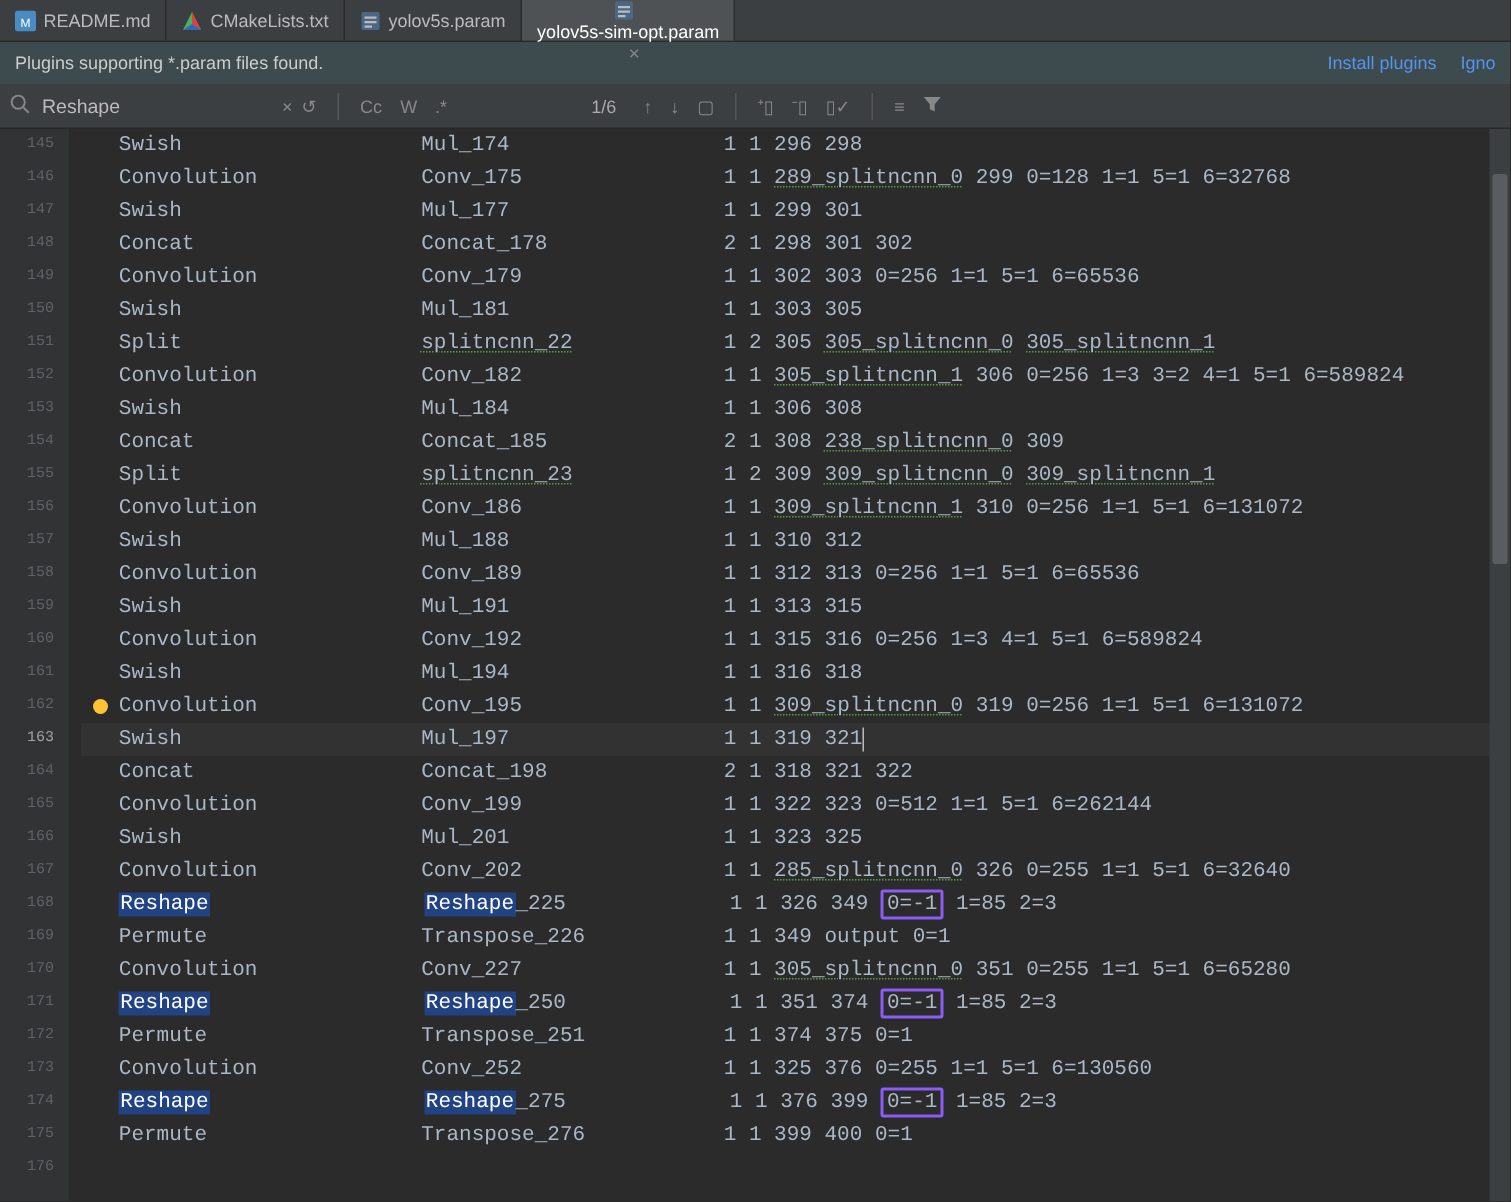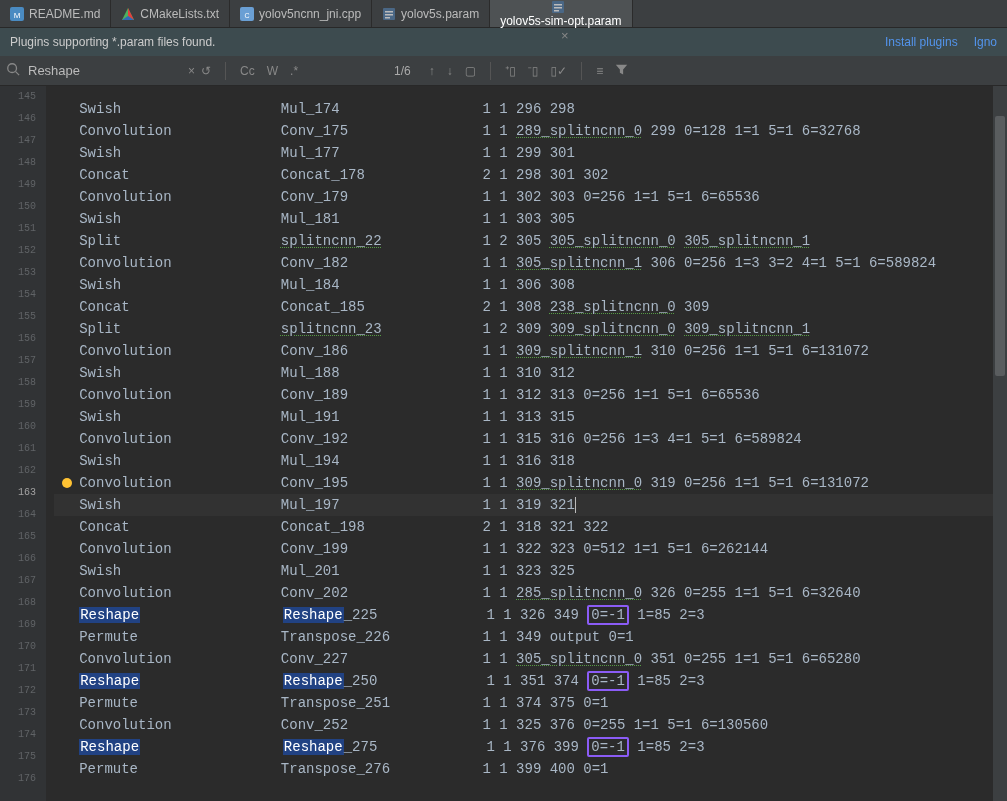--- a/index.html
+++ b/index.html
@@ -82,21 +82,20 @@
   padding-right: 10px;
   color: #606366;
   font-size: 10px;
   flex-shrink: 0;
 }
 .code {
   flex: 1;
   padding-left: 8px;
   white-space: pre;
   overflow: hidden;
-  margin-top: 12px;
 }
 .code-line, .gutter-line {
   height: 22px;
   line-height: 22px;
 }
 .code-line.current { background: #323232; }
 .gutter-line.current { color: #a4a3a3; }
 .hl { background: #214283; color: #fff; padding: 0 1px; }
 .underl { text-decoration: underline dotted #559944; text-decoration-thickness: 1px; text-underline-offset: 2px; }
 .redbox { border: 2px solid #8b5cf6; padding: 0 2px; border-radius: 2px; }
@@ -131,29 +130,20 @@
     </div>
     <div class="tab">
       <span class="tab-icon">
         <svg width="14" height="14">
           <polygon points="7,1 13,13 1,13" fill="#4db05e"></polygon>
           <polygon points="7,1 13,13 7,9" fill="#e43e3e"></polygon>
           <polygon points="1,13 7,9 13,13" fill="#3268b5"></polygon>
         </svg>
       </span>
       <span>CMakeLists.txt</span>
-    </div>
-    <div class="tab">
-      <span class="tab-icon">
-        <svg width="14" height="14">
-          <rect width="14" height="14" rx="2" fill="#6a9fd4"></rect>
-          <text x="7" y="11" font-size="7" fill="#fff" text-anchor="middle" font-family="Arial">C</text>
-        </svg>
-      </span>
-      <span>yolov5ncnn_jni.cpp</span>
     </div>
     <div class="tab">
       <span class="tab-icon">
         <svg width="14" height="14">
           <rect x="1" y="1" width="12" height="12" rx="1" fill="#4a6785"></rect>
           <rect x="3" y="4" width="8" height="1.5" fill="#bbb"></rect>
           <rect x="3" y="7" width="8" height="1.5" fill="#bbb"></rect>
           <rect x="3" y="10" width="5" height="1.5" fill="#bbb"></rect>
         </svg>
       </span>

